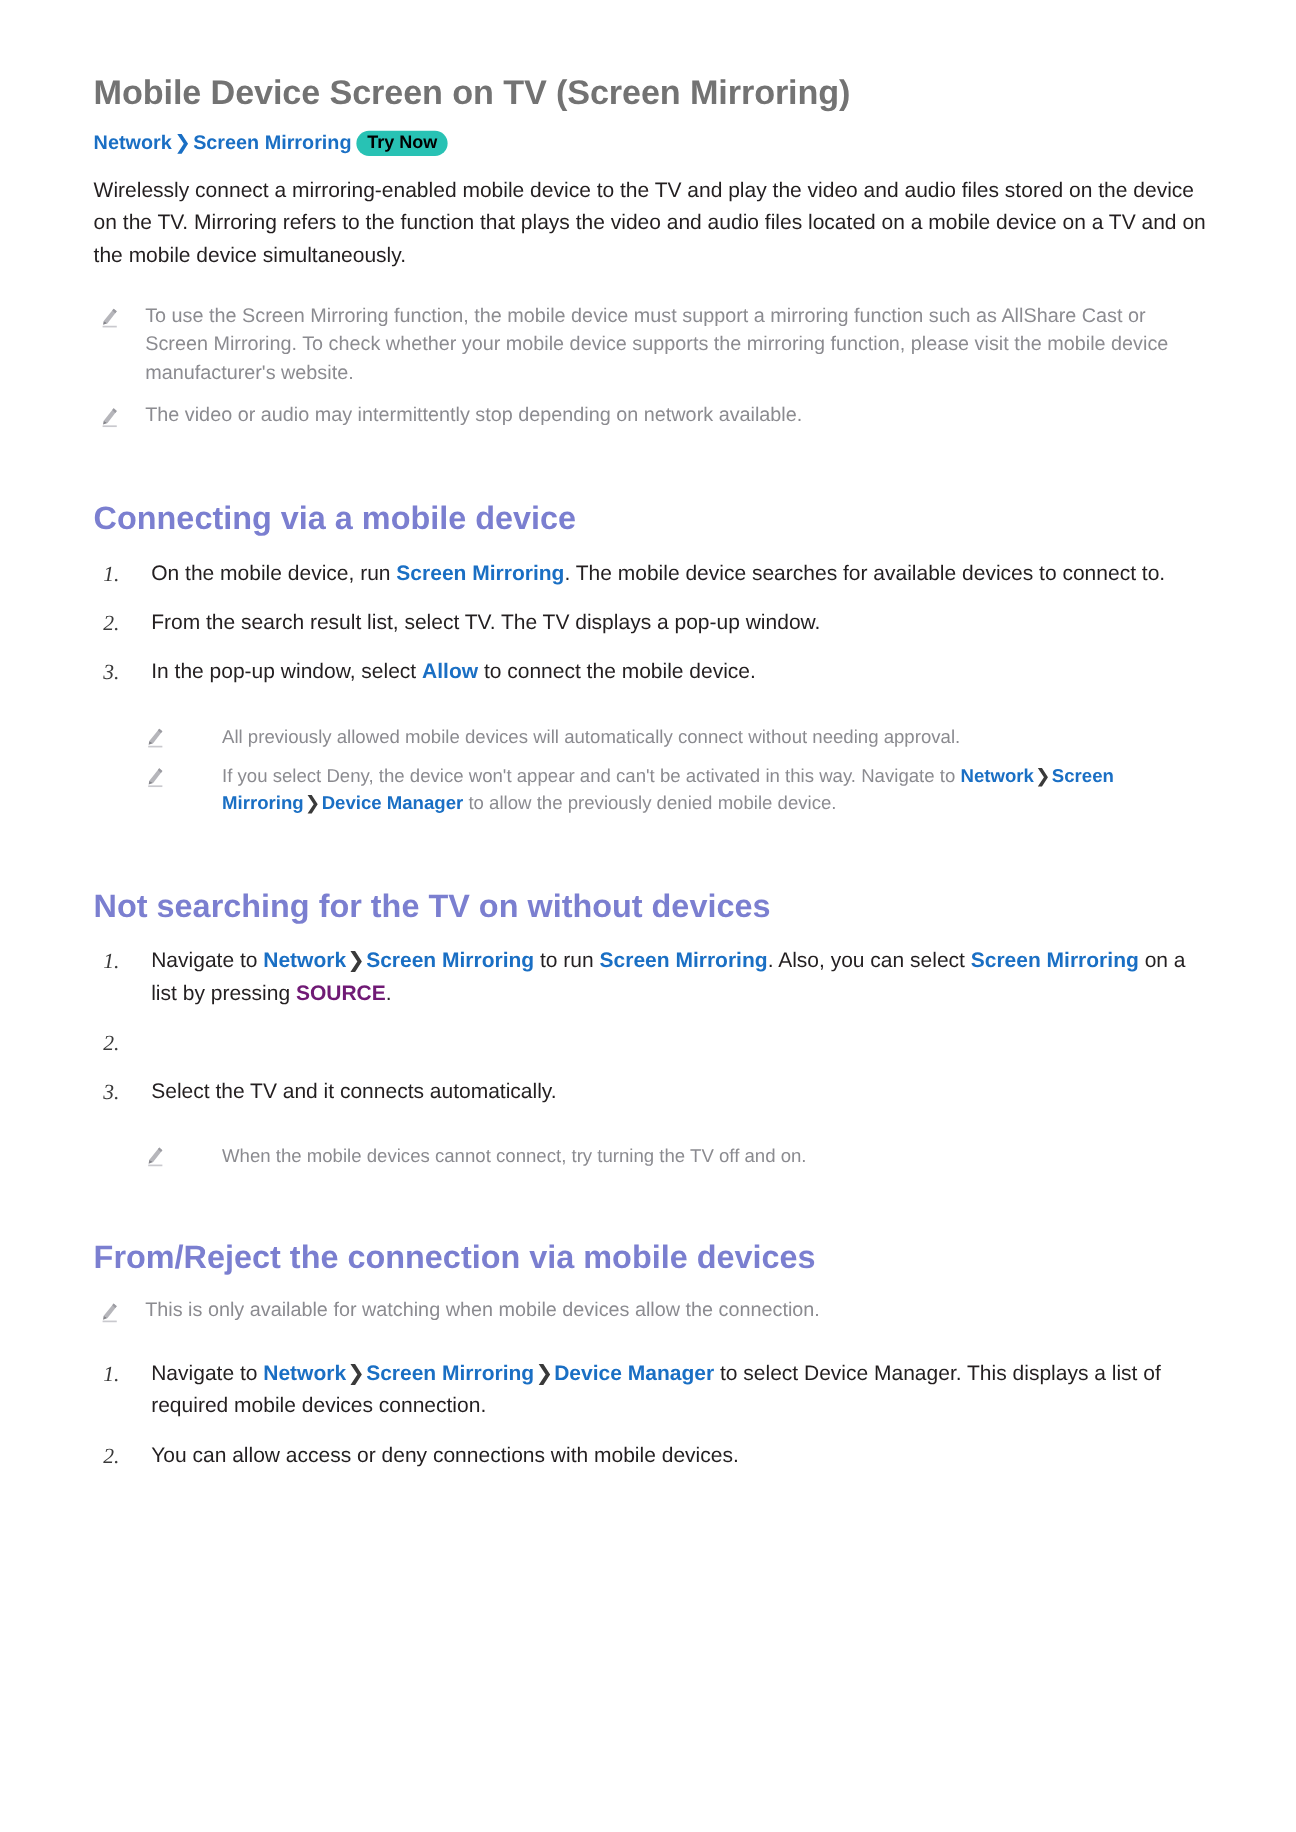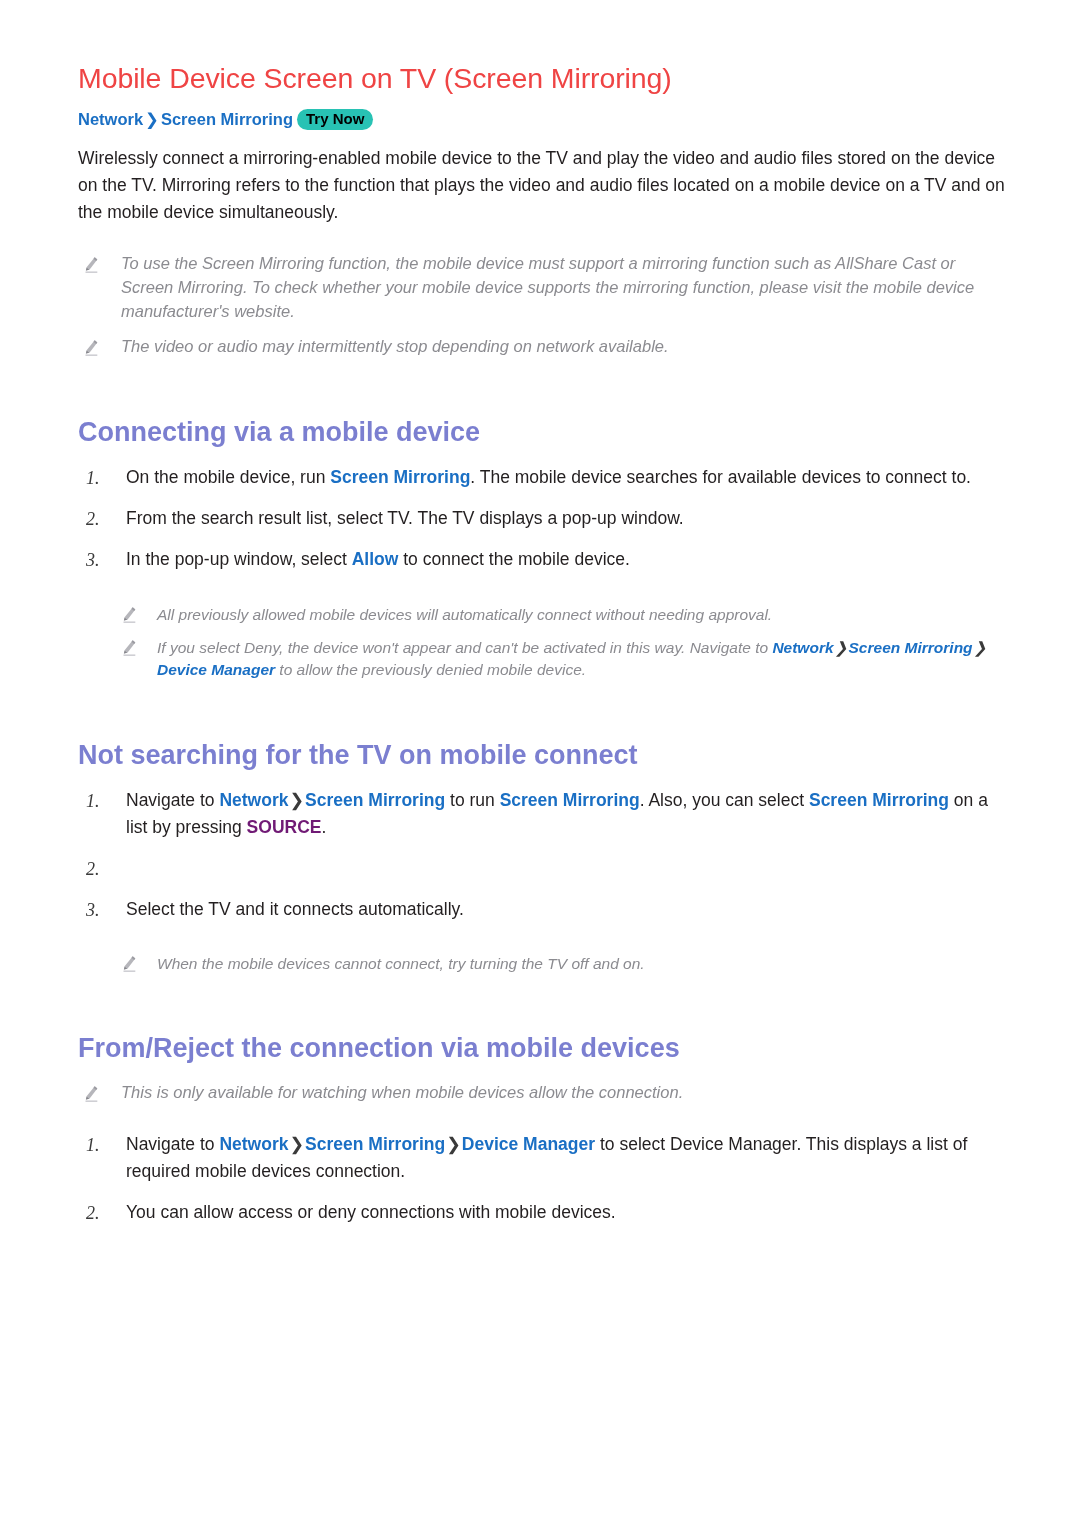--- a/index.html
+++ b/index.html
@@ -19,22 +19,22 @@
     position: relative;
     width: 1080px;
     height: 1527px;
     box-sizing: border-box;
     padding: 62px 70px 0 78px;
   }
 
   
   .doc-title {
     font-size: 28.5px;
-    font-weight: normal;
-    color: #ef4444;
+    font-weight: bold;
+    color: #737373;
     letter-spacing: -0.1px;
     line-height: 1.18;
     margin: 0 0 14px 0;
   }
 
   
   .breadcrumb {
     font-size: 16.5px;
     font-weight: bold;
     color: #1a6fc4;
@@ -73,37 +73,36 @@
     max-width: 935px;
   }
 
   
   .note {
     display: flex;
     align-items: flex-start;
     margin: 0 0 11px 0;
   }
   .note.lvl1 { padding-left: 6px; }
-  .note.lvl2 { padding-left: 44px; }
+  .note.lvl2 { padding-left: 44px; gap: 28px; }
 
   .pencil-icon {
     flex: 0 0 auto;
     width: 15px;
     height: 18px;
     margin-right: 22px;
     margin-top: 4px;
   }
   .note.lvl2 .pencil-icon { margin-right: 20px; margin-top: 2px; }
 
   .note-text {
     font-size: 16.5px;
     line-height: 1.45;
     color: #8b8b90;
     max-width: 895px;
-    font-style: italic;
   }
   .note.lvl2 .note-text {
     font-size: 15.5px;
     max-width: 860px;
   }
 
   
   .section-head {
     font-size: 27px;
     font-weight: bold;
@@ -229,21 +228,21 @@
                 <path d="M11.4 1.2 L14.2 3.6 L12.9 5.3 L10.2 2.8 Z" fill="#9c9ca2"></path>
                 <path d="M2.6 12.2 L6.0 14.2 L2.0 15.6 Z" fill="#86868c"></path>
                 <rect x="1.6" y="16.4" width="12.6" height="1.5" fill="#c9c9ce"></rect>
               </g>
             </svg></span>
           <div class="note-text"><span>If you select Deny, the device won't appear and can't be activated in this way. Navigate to </span><span class="lnk">Network</span><span class="lnk-sep">❯</span><span class="lnk">Screen Mirroring</span><span class="lnk-sep">❯</span><span class="lnk">Device Manager</span><span> to allow the previously denied mobile device.</span></div>
         </div>
       </div>
       <div class="spacer-lg"></div>
       <div>
-        <h2 class="section-head">Not searching for the TV on mobile connect</h2>
+        <h2 class="section-head">Not searching for the TV on without devices</h2>
         <div class="step">
           <div class="step-num">1.</div>
           <div class="step-text"><span>Navigate to </span><span class="lnk">Network</span><span class="lnk-sep">❯</span><span class="lnk">Screen Mirroring</span><span> to run </span><span class="lnk">Screen Mirroring</span><span>. Also, you can select </span><span class="lnk">Screen Mirroring</span><span> on a list by pressing </span><span class="key">SOURCE</span><span>.</span></div>
         </div>
         <div class="step">
           <div class="step-num">2.</div>
         </div>
         <div class="step">
           <div class="step-num">3.</div>
           <div class="step-text"><span>Select the TV and it connects automatically.</span></div>

